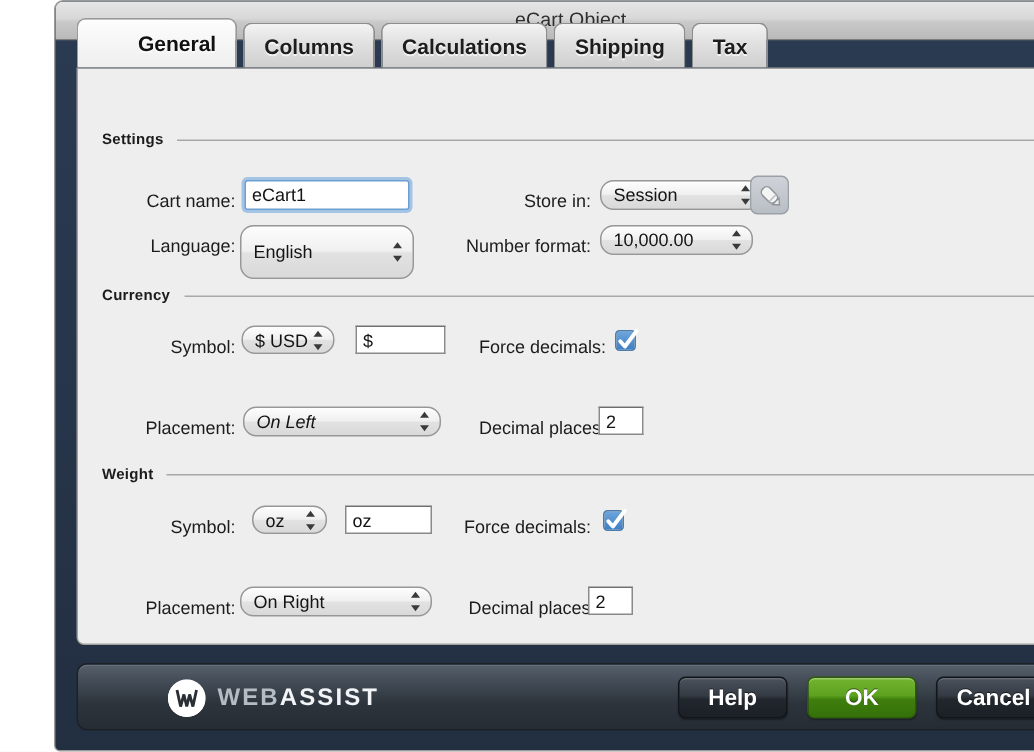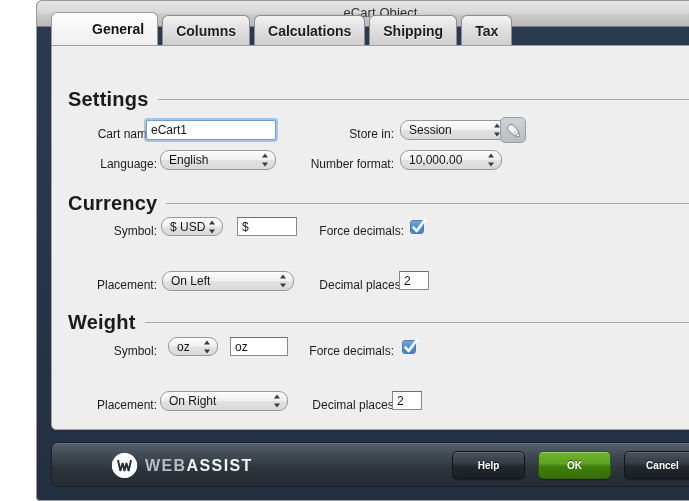--- a/index.html
+++ b/index.html
@@ -110,21 +110,21 @@
 
   
   .section-head {
     position: absolute;
     display: flex;
     align-items: center;
     gap: 9px;
     width: 634px;
   }
   .section-head .sh-label {
-    font-size: 20px;
+    font-size: 10px;
     font-weight: bold;
     color: #1b1b1b;
     white-space: nowrap;
     letter-spacing: .2px;
   }
   .section-head .sh-rule {
     flex: 1;
     height: 1px;
     background: #a8a8a8;
   }
@@ -258,21 +258,21 @@
 
   .btn {
     position: absolute;
     top: 8px;
     height: 28px;
     box-sizing: border-box;
     border-radius: 5px;
     display: flex;
     align-items: center;
     justify-content: center;
-    font-size: 10px;
+    font-size: 15px;
     font-weight: bold;
     color: #ffffff;
     cursor: default;
     text-shadow: 0 -1px 0 rgba(0,0,0,.55);
   }
   .btn.dark {
     background: linear-gradient(to bottom, #4a525b 0%, #343b44 45%, #22272d 55%, #1b2026 100%);
     border: 1px solid #12161b;
     box-shadow: 0 1px 0 rgba(255,255,255,.14) inset, 0 1px 1px rgba(0,0,0,.35);
   }
@@ -312,24 +312,24 @@
   </div>
 
   <div id="panel">
 
     <div class="section-head" style="left:16px; top:42px;">
       <span class="sh-label">Settings</span>
       <span class="sh-rule"></span>
     </div>
 
     <div class="fld-label" style="left:30px; top:81px; width:75px;">Cart name:</div>
-    <div class="textfield focused" style="left:94px; top:74px; width:130px; height:20px;">eCart1</div>
+    <div class="textfield focused" style="left:111px; top:74px; width:110px; height:20px;">eCart1</div>
 
     <div class="fld-label" style="left:30px; top:111px; width:75px;">Language:</div>
-    <div class="popup" style="left:108px; top:104px; width:116px; height:20px;">
+    <div class="popup" style="left:108px; top:104px; width:116px; height:36px;">
       <span class="pv">English</span>
       <span class="stepper">
           <i class="up"></i>
           <i class="down"></i>
         </span>
     </div>
 
     <div class="fld-label" style="left:232px; top:81px; width:110px;">Store in:</div>
     <div class="popup" style="left:348px; top:74px; width:108px; height:20px;">
       <span class="pv">Session</span>
@@ -374,21 +374,21 @@
     <div class="textfield" style="left:185px; top:171px; width:60px; height:19px;">$</div>
 
     <div class="fld-label" style="left:262px; top:178px; width:90px;">Force decimals:</div>
     <div class="checkbox" style="left:358px; top:174px;">
       <svg width="18" height="20" viewBox="0 0 18 20">
         <path d="M3.5 10.5 L6.6 14 L14.5 3.5" stroke="#ffffff" stroke-width="2.6" fill="none" stroke-linecap="round" stroke-linejoin="round"></path>
       </svg>
     </div>
 
     <div class="fld-label" style="left:20px; top:232px; width:85px;">Placement:</div>
-    <div class="popup" style="left:110px; top:225px; width:132px; height:20px;">
+    <div class="popup" style="left:110px; top:225px; width:132px; height:20px;font-style:italic;">
       <span class="pv">On Left</span>
       <span class="stepper">
           <i class="up"></i>
           <i class="down"></i>
         </span>
     </div>
 
     <div class="fld-label" style="left:250px; top:232px; width:102px;">Decimal places:</div>
     <div class="textfield" style="left:347px; top:225px; width:30px; height:19px;">2</div>
 

